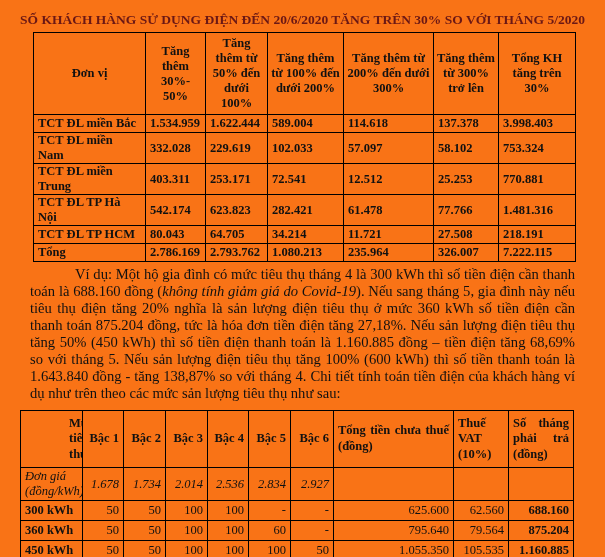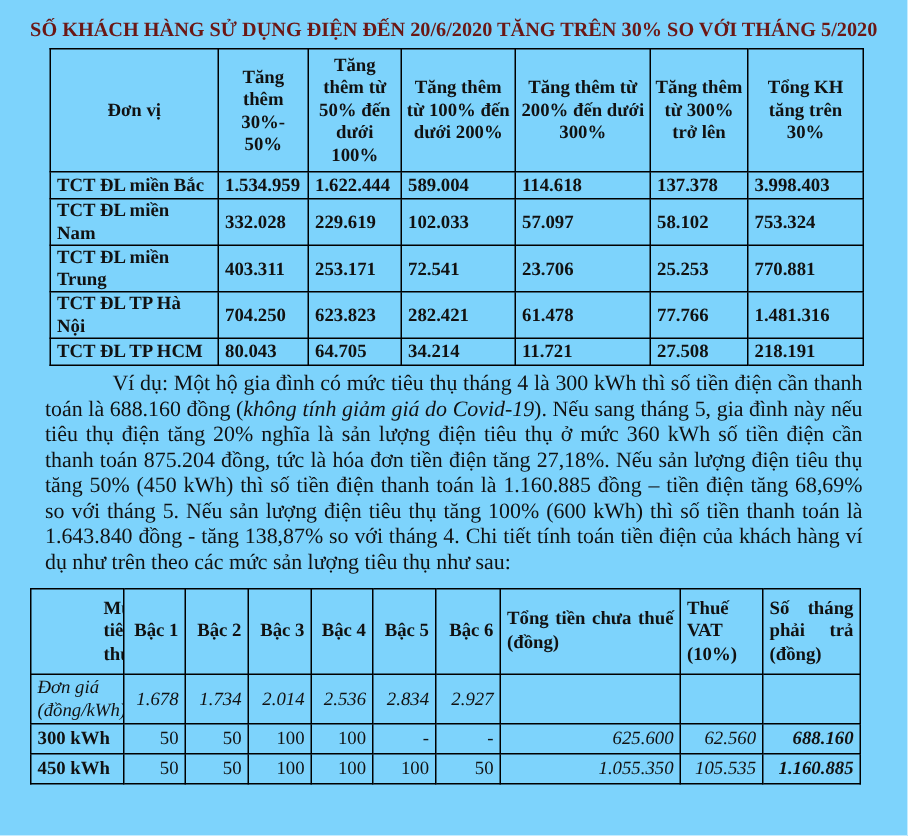--- a/index.html
+++ b/index.html
@@ -1,21 +1,21 @@
 <!DOCTYPE html>
 <html><head>
 <meta charset="utf-8">
 <style>
   html, body { margin: 0; padding: 0; background: #ffffff; }
   .page {
     position: relative;
     width: 605px;
     height: 557px;
     overflow: hidden;
-    background: #7dd3fc;
+    background: #f97316;
     font-family: "Liberation Serif", serif;
     color: #111111;
   }
   .title {
     margin: 11px 8px 4px 8px;
     text-align: center;
     font-weight: bold;
     font-size: 13.5px;
     line-height: 17px;
     color: #6b1815;
@@ -66,21 +66,21 @@
     padding: 3px 4px;
     line-height: 1.25;
     height: 50px;
   }
   .t2 th.jl { text-align: left; text-align: justify; }
   .t2 th.first { font-weight: bold; text-align: right; padding-left: 48px; }
   .t2 td { height: 19px; padding: 0 4px; vertical-align: middle; }
   .t2 tr.unit td { height: 32px; font-style: italic; }
   .t2 td.lbl { text-align: left; }
   .t2 td.ctr { text-align: right; }
-  .t2 td.num { text-align: right; font-style: italic; }
+  .t2 td.num { text-align: right; }
 </style>
 </head>
 <body>
 
 <div class="page">
 
   <div class="title">SỐ KHÁCH HÀNG SỬ DỤNG ĐIỆN ĐẾN 20/6/2020 TĂNG TRÊN 30% SO VỚI THÁNG 5/2020</div>
 
   <table class="t1">
     <colgroup>
@@ -120,41 +120,50 @@
           <td class="num">102.033</td>
           <td class="num">57.097</td>
           <td class="num">58.102</td>
           <td class="num bold">753.324</td>
         </tr>
         <tr>
           <td class="lbl">TCT ĐL miền Trung</td>
           <td class="num">403.311</td>
           <td class="num">253.171</td>
           <td class="num">72.541</td>
-          <td class="num">23.706</td>
+          <td class="num">12.512</td>
           <td class="num">25.253</td>
           <td class="num bold">770.881</td>
         </tr>
         <tr>
           <td class="lbl">TCT ĐL TP Hà Nội</td>
-          <td class="num">704.250</td>
+          <td class="num">542.174</td>
           <td class="num">623.823</td>
           <td class="num">282.421</td>
           <td class="num">61.478</td>
           <td class="num">77.766</td>
           <td class="num bold">1.481.316</td>
         </tr>
         <tr>
           <td class="lbl">TCT ĐL TP HCM</td>
           <td class="num">80.043</td>
           <td class="num">64.705</td>
           <td class="num">34.214</td>
           <td class="num">11.721</td>
           <td class="num">27.508</td>
           <td class="num bold">218.191</td>
+        </tr>
+        <tr>
+          <td class="lbl bold">Tổng</td>
+          <td class="num">2.786.169</td>
+          <td class="num">2.793.762</td>
+          <td class="num">1.080.213</td>
+          <td class="num">235.964</td>
+          <td class="num">326.007</td>
+          <td class="num bold">7.222.115</td>
         </tr>
       </tbody>
   </table>
 
   <p class="para"><span class="">Ví dụ: Một hộ gia đình có mức tiêu thụ tháng 4 là 300 kWh thì số tiền điện cần thanh toán là 688.160 đồng (</span><span class="it">không tính giảm giá do Covid-19</span><span class="">). Nếu sang tháng 5, gia đình này nếu tiêu thụ điện tăng 20% nghĩa là sản lượng điện tiêu thụ ở mức 360 kWh số tiền điện cần thanh toán 875.204 đồng, tức là hóa đơn tiền điện tăng 27,18%. Nếu sản lượng điện tiêu thụ tăng 50% (450 kWh) thì số tiền điện thanh toán là 1.160.885 đồng – tiền điện tăng 68,69% so với tháng 5. Nếu sản lượng điện tiêu thụ tăng 100% (600 kWh) thì số tiền thanh toán là 1.643.840 đồng - tăng 138,87% so với tháng 4. Chi tiết tính toán tiền điện của khách hàng ví dụ như trên theo các mức sản lượng tiêu thụ như sau:</span></p>
 
   <table class="t2">
     <colgroup>
       <col style="width:62px">
         <col style="width:41px">
@@ -200,20 +209,32 @@
           <td class="ctr">50</td>
           <td class="ctr">100</td>
           <td class="ctr">100</td>
           <td class="ctr">-</td>
           <td class="ctr">-</td>
           <td class="num">625.600</td>
           <td class="num">62.560</td>
           <td class="num bold">688.160</td>
         </tr>
         <tr>
+          <td class="lbl bold">360 kWh</td>
+          <td class="ctr">50</td>
+          <td class="ctr">50</td>
+          <td class="ctr">100</td>
+          <td class="ctr">100</td>
+          <td class="ctr">60</td>
+          <td class="ctr">-</td>
+          <td class="num">795.640</td>
+          <td class="num">79.564</td>
+          <td class="num bold">875.204</td>
+        </tr>
+        <tr>
           <td class="lbl bold">450 kWh</td>
           <td class="ctr">50</td>
           <td class="ctr">50</td>
           <td class="ctr">100</td>
           <td class="ctr">100</td>
           <td class="ctr">100</td>
           <td class="ctr">50</td>
           <td class="num">1.055.350</td>
           <td class="num">105.535</td>
           <td class="num bold">1.160.885</td>

